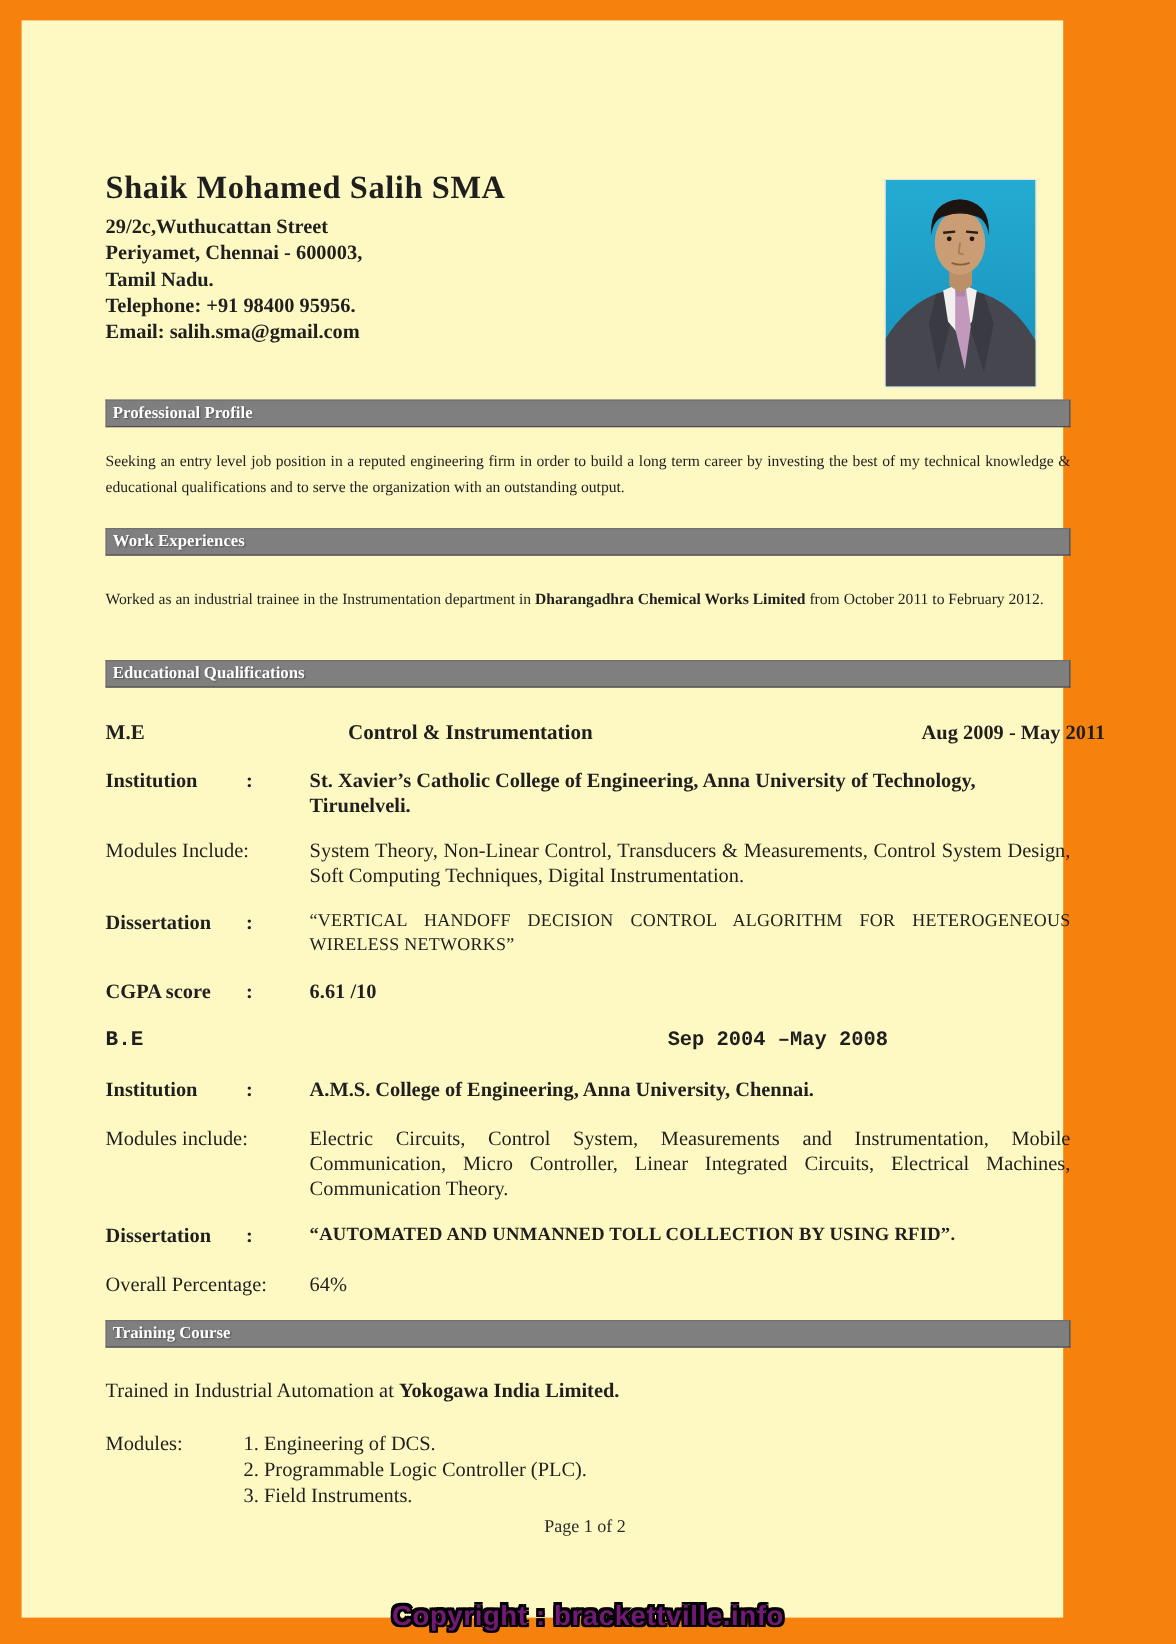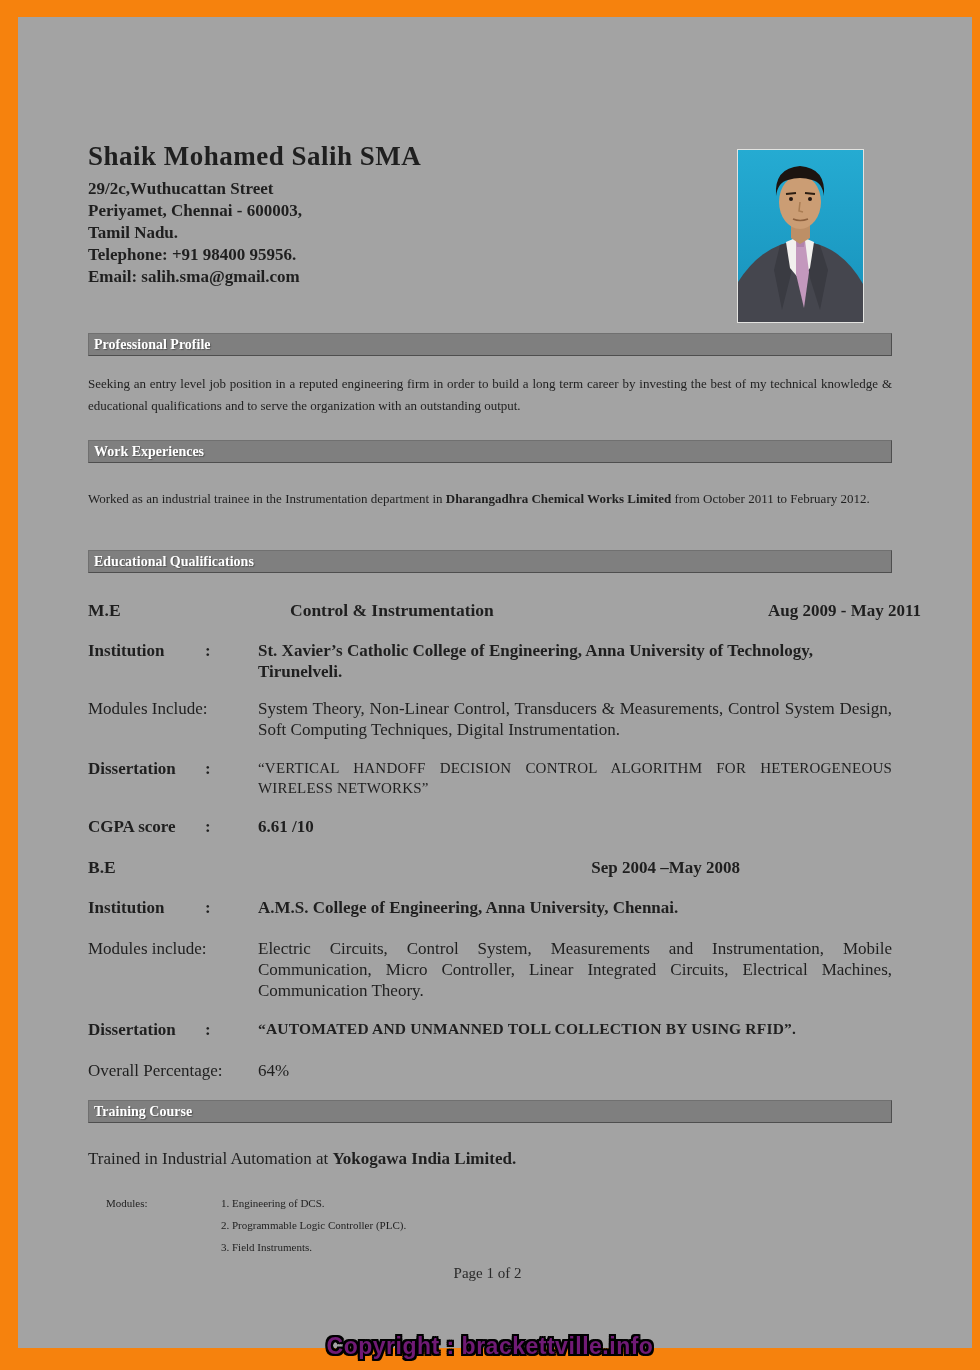--- a/index.html
+++ b/index.html
@@ -6,22 +6,22 @@
   html,body { width:980px; height:1370px; }
   body {
     position:relative;
     background:#F6820D;
     font-family:"Liberation Serif", serif;
     color:#1f1f1f;
     overflow:hidden;
   }
   .paper {
     position:absolute; left:18px; top:17px;
-    width:954px; height:1331px;
-    background:#a3a3a3;
+    width:868px; height:1331px;
+    background:#fef9c3;
   }
   
   .name {
     position:absolute; left:70px; top:124px;
     font-size:27px; font-weight:bold; letter-spacing:0.5px;
   }
   .address {
     position:absolute; left:70px; top:161px;
     font-size:17px; font-weight:bold; line-height:22px;
   }
@@ -65,30 +65,30 @@
   .edu-row .lbl.plain { font-weight:normal; }
   .edu-row .colon { font-weight:bold; }
   .edu-row .val { text-align:justify; }
   .edu-row .val.noj { text-align:left; }
   .edu-row .span2 { grid-column:1 / 3; }
   .degree  { font-weight:bold; font-size:17.5px; }
   .field   { font-weight:bold; font-size:17.5px; }
   .dates   { font-weight:bold; text-align:right; white-space:nowrap; }
   .diss    { font-size:15px; letter-spacing:0.2px; line-height:20px; text-align:left; }
   .diss2   { font-size:15.5px; font-weight:bold; letter-spacing:0.2px; line-height:20px; text-align:left; }
-  .mb16 { margin-bottom:16px; } .mb20 { margin-bottom:20px; } .mb22 { margin-bottom:22px; }
+  .mb16 { margin-bottom:16px; } .mb20 { margin-bottom:20px; } .mb22 { margin-bottom:22px;font-family:Liberation Mono, monospace; }
   
   .training-intro {
     position:absolute; left:70px; top:1131px; width:804px;
     font-size:17px; line-height:22px;
   }
   .training-modules {
-    position:absolute; left:88px; top:1175px; width:804px;
+    position:absolute; left:70px; top:1175px; width:804px;
     display:grid; grid-template-columns:115px 1fr;
-    font-size:11px; line-height:22px;
+    font-size:17px; line-height:22px;
   }
   .training-modules ul { list-style:none; }
   .page-num {
     position:absolute; left:0; top:1248px; width:939px;
     text-align:center; font-size:15px; color:#2a2a2a;
   }
   
   .footer-copyright {
     position:absolute; left:0; top:1333px; width:980px;
     text-align:center; z-index:10;

